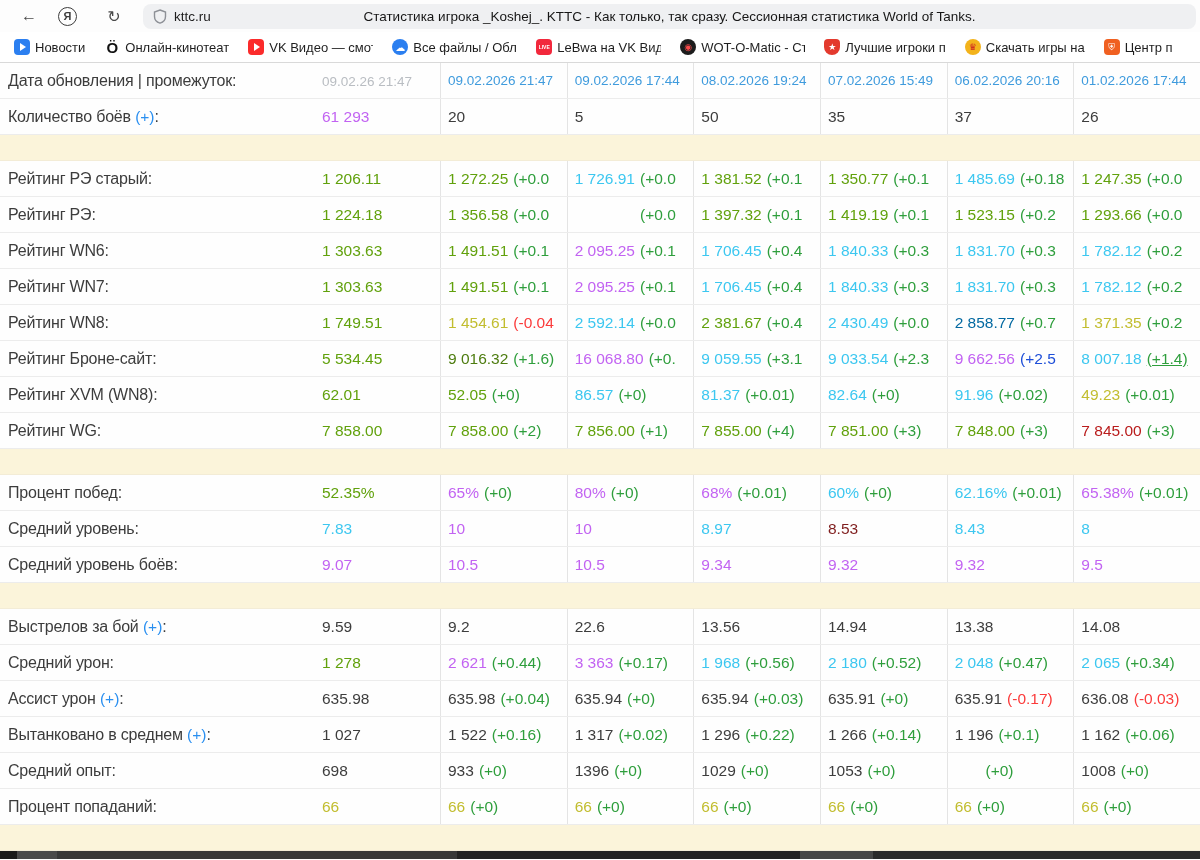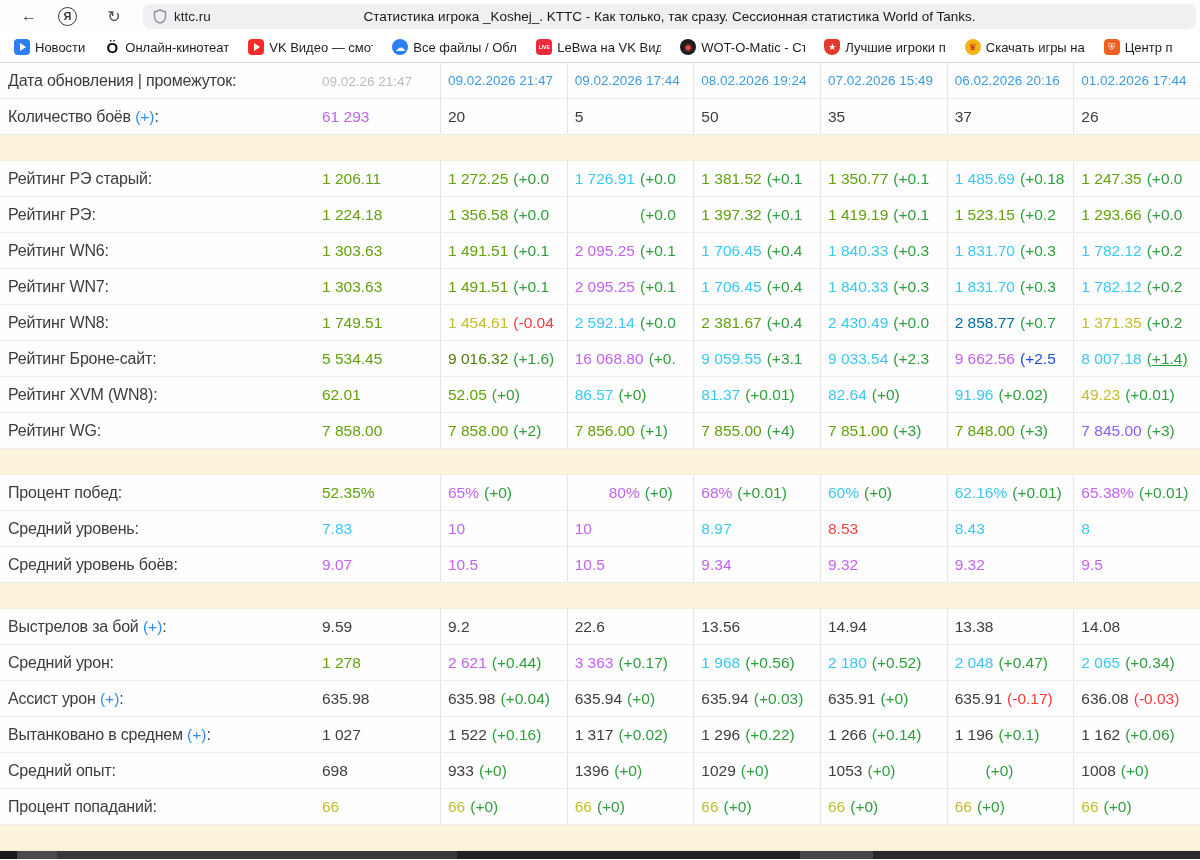--- a/index.html
+++ b/index.html
@@ -393,37 +393,37 @@
       </div>
       <div class="cell">
         <span style="color: rgb(97, 161, 12); text-align: right;">7 851.00</span>
         <span class="delta" style="color: rgb(46, 158, 60);">(+3)</span>
       </div>
       <div class="cell">
         <span style="color: rgb(97, 161, 12);">7 848.00</span>
         <span class="delta" style="color: rgb(46, 158, 60);">(+3)</span>
       </div>
       <div class="cell">
-        <span style="color: #8b5cf6;">7 845.00</span>
+        <span style="color: #b91c1c;">7 845.00</span>
         <span class="delta" style="color: rgb(46, 158, 60);">(+3)</span>
       </div>
     </div>
     <div class="sep"></div>
     <div class="srow">
       <div class="cell label-cell">
         <span class="lbl">Процент побед</span>
         <span class="lbl">:</span>
         <span class="current" style="color: rgb(97, 161, 12);">52.35%</span>
       </div>
       <div class="cell">
         <span style="color: rgb(194, 99, 242);">65%</span>
         <span class="delta" style="color: rgb(46, 158, 60);">(+0)</span>
       </div>
       <div class="cell">
-        <span style="color: rgb(194, 99, 242); margin-left: 34px;">80%</span>
+        <span style="color: rgb(194, 99, 242);">80%</span>
         <span class="delta" style="color: rgb(46, 158, 60);">(+0)</span>
       </div>
       <div class="cell">
         <span style="color: rgb(194, 99, 242);">68%</span>
         <span class="delta" style="color: rgb(46, 158, 60);">(+0.01)</span>
       </div>
       <div class="cell">
         <span style="color: rgb(60, 199, 240);">60%</span>
         <span class="delta" style="color: rgb(46, 158, 60);">(+0)</span>
       </div>
@@ -445,21 +445,21 @@
       <div class="cell">
         <span style="color: rgb(194, 99, 242);">10</span>
       </div>
       <div class="cell">
         <span style="color: rgb(194, 99, 242);">10</span>
       </div>
       <div class="cell">
         <span style="color: rgb(60, 199, 240);">8.97</span>
       </div>
       <div class="cell">
-        <span style="color: #ef4444;">8.53</span>
+        <span style="color: #7f1d1d;">8.53</span>
       </div>
       <div class="cell">
         <span style="color: rgb(60, 199, 240);">8.43</span>
       </div>
       <div class="cell">
         <span style="color: rgb(60, 199, 240);">8</span>
       </div>
     </div>
     <div class="srow">
       <div class="cell label-cell">

